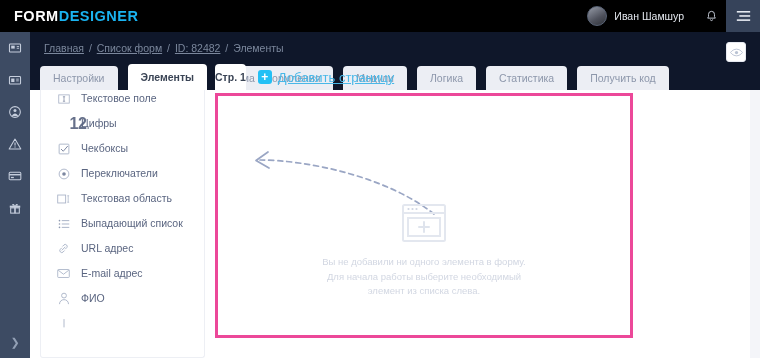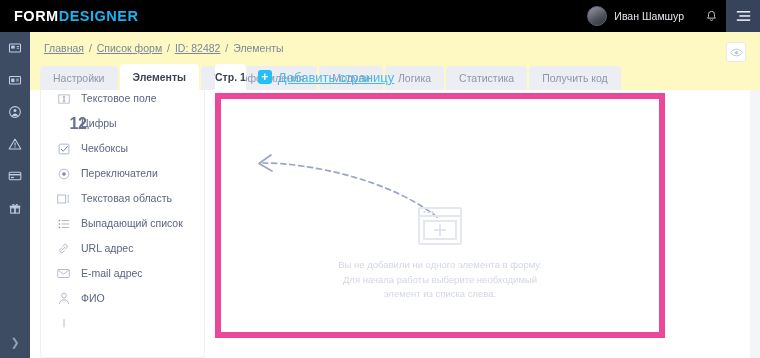--- a/index.html
+++ b/index.html
@@ -44,21 +44,21 @@
   }
   .rail-chevron {
     position:absolute; bottom:6px; left:0; width:30px; height:20px;
     display:flex; align-items:center; justify-content:center;
     color:#93a0b5; font-size:11px;
   }
 
   
   .content {
     position:absolute; top:32px; left:30px; width:730px; height:326px;
-    background:#fef9c3;
+    background:#0f172a;
     text-decoration:underline;
   }
 
   
   .crumbs {
     position:absolute; top:10px; left:14px;
     font-size:10.5px; color:#7b879c;
   }
   .crumbs a { color:#7b879c; text-decoration:underline; }
   .crumbs .sep { margin:0 2px; text-decoration:none; }
@@ -66,21 +66,21 @@
 
   .eyebtn {
     position:absolute; top:10px; right:14px;
     width:20px; height:20px; border:1px solid #e6e9f0; border-radius:3px;
     background:#ffffff; display:flex; align-items:center; justify-content:center;
   }
 
   
   .tabs {
     position:absolute; top:32px; left:10px;
-    display:flex; align-items:flex-end; gap:2px; height:26px;
+    display:flex; align-items:flex-end; gap:10px; height:26px;
   }
   .tab {
     height:24px; padding:0 13px;
     display:flex; align-items:center; justify-content:center;
     font-size:10.5px; color:#8d97ab;
     background:#eceef4; border-radius:4px 4px 0 0;
     white-space:nowrap;
   }
   .tab.active {
     background:#ffffff; color:#3a4455; font-weight:bold; height:26px;
@@ -133,22 +133,22 @@
     display:flex; align-items:center; gap:6px; margin-left:12px; height:26px;
   }
   .plusbox {
     width:14px; height:14px; border-radius:3px; background:#23c0f5;
     display:flex; align-items:center; justify-content:center;
     color:#fff; font-size:12px; line-height:1; font-weight:bold;
   }
   .addpage-lbl { font-size:13px; color:#49b8e8; text-decoration:underline; }
 
   .canvas {
-    position:absolute; top:3px; left:0; width:450px; height:245px;
-    background:#ffffff; border:6px solid #ec4899;
+    position:absolute; top:3px; left:0; width:418px; height:245px;
+    background:#ffffff; border:3px solid #ec4899;
   }
   .empty {
     position:absolute; left:0; right:0; top:108px;
     display:flex; flex-direction:column; align-items:center; gap:9px;
   }
   .emptytxt {
     text-align:center; font-size:9.5px; line-height:1.55; color:#d2d7e2;
   }
   .arrow { position:absolute; left:28px; top:52px; }
   .rightstrip {

